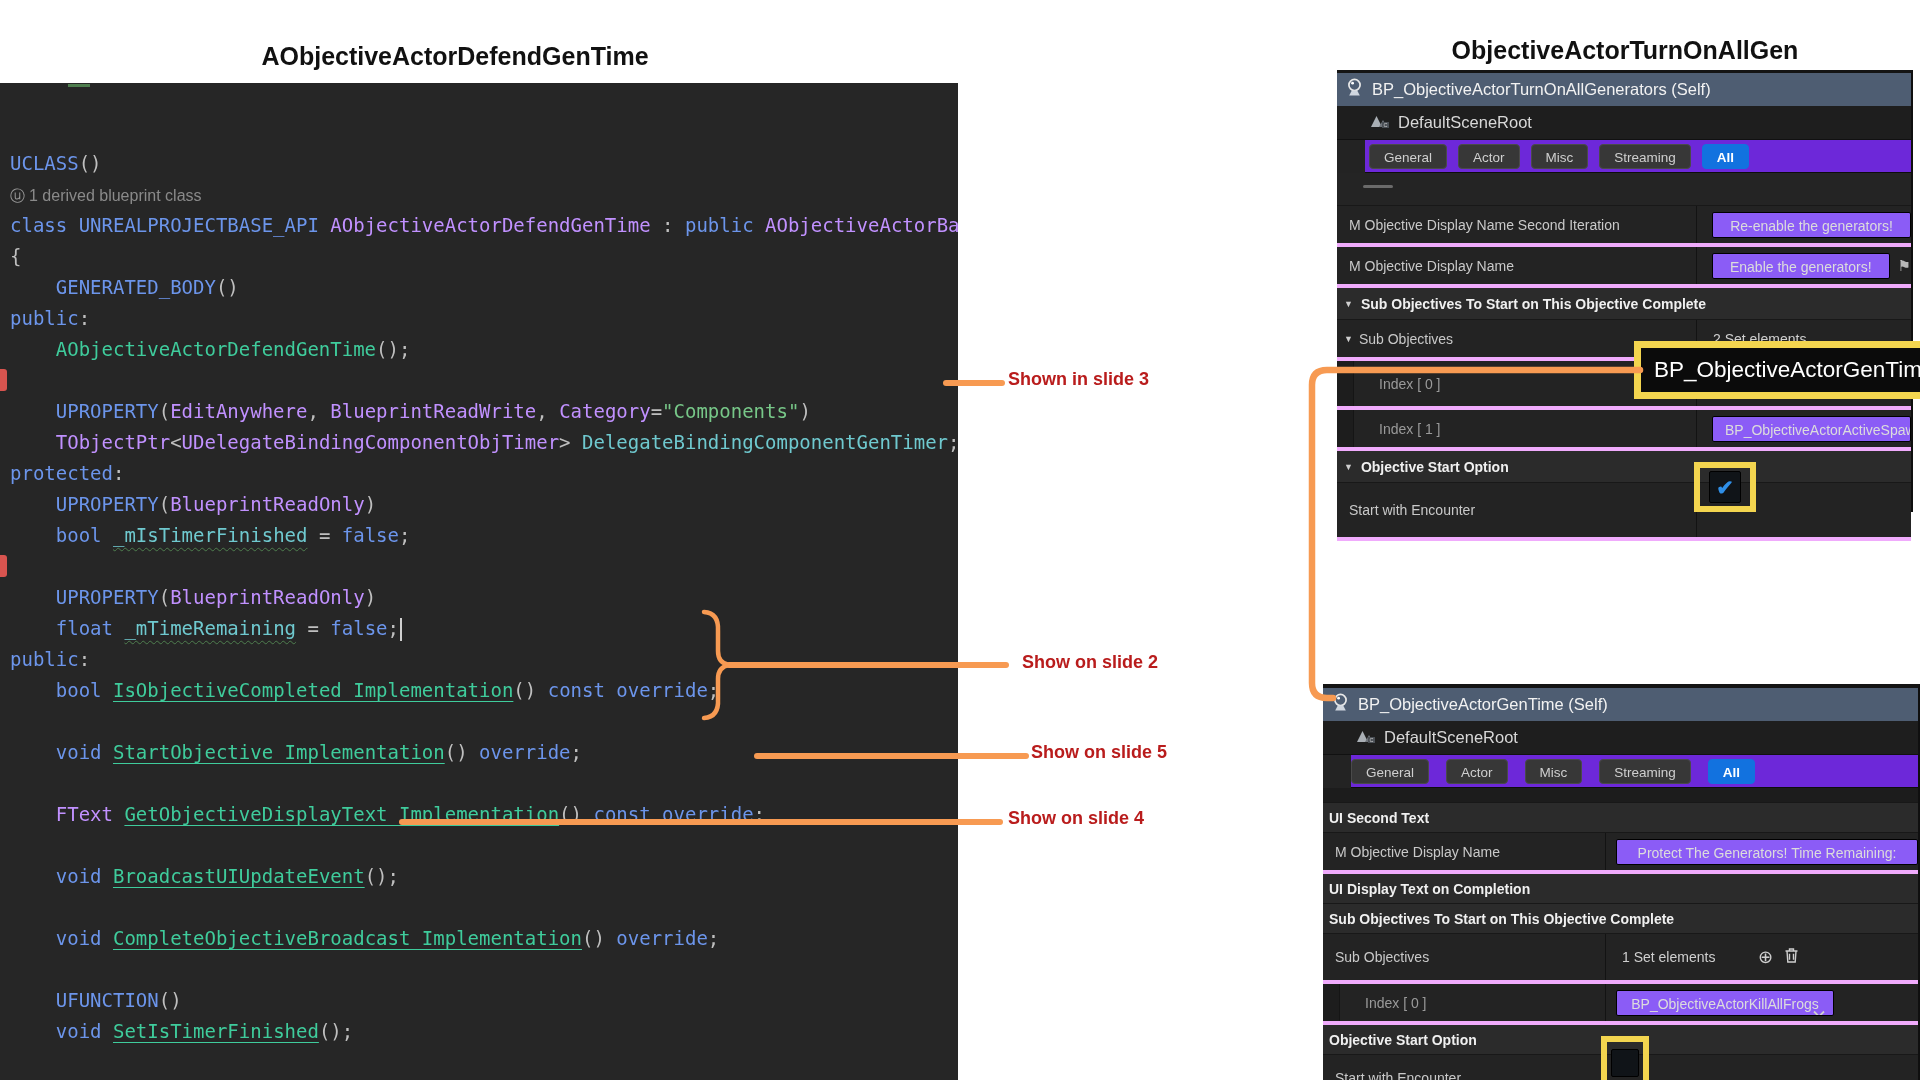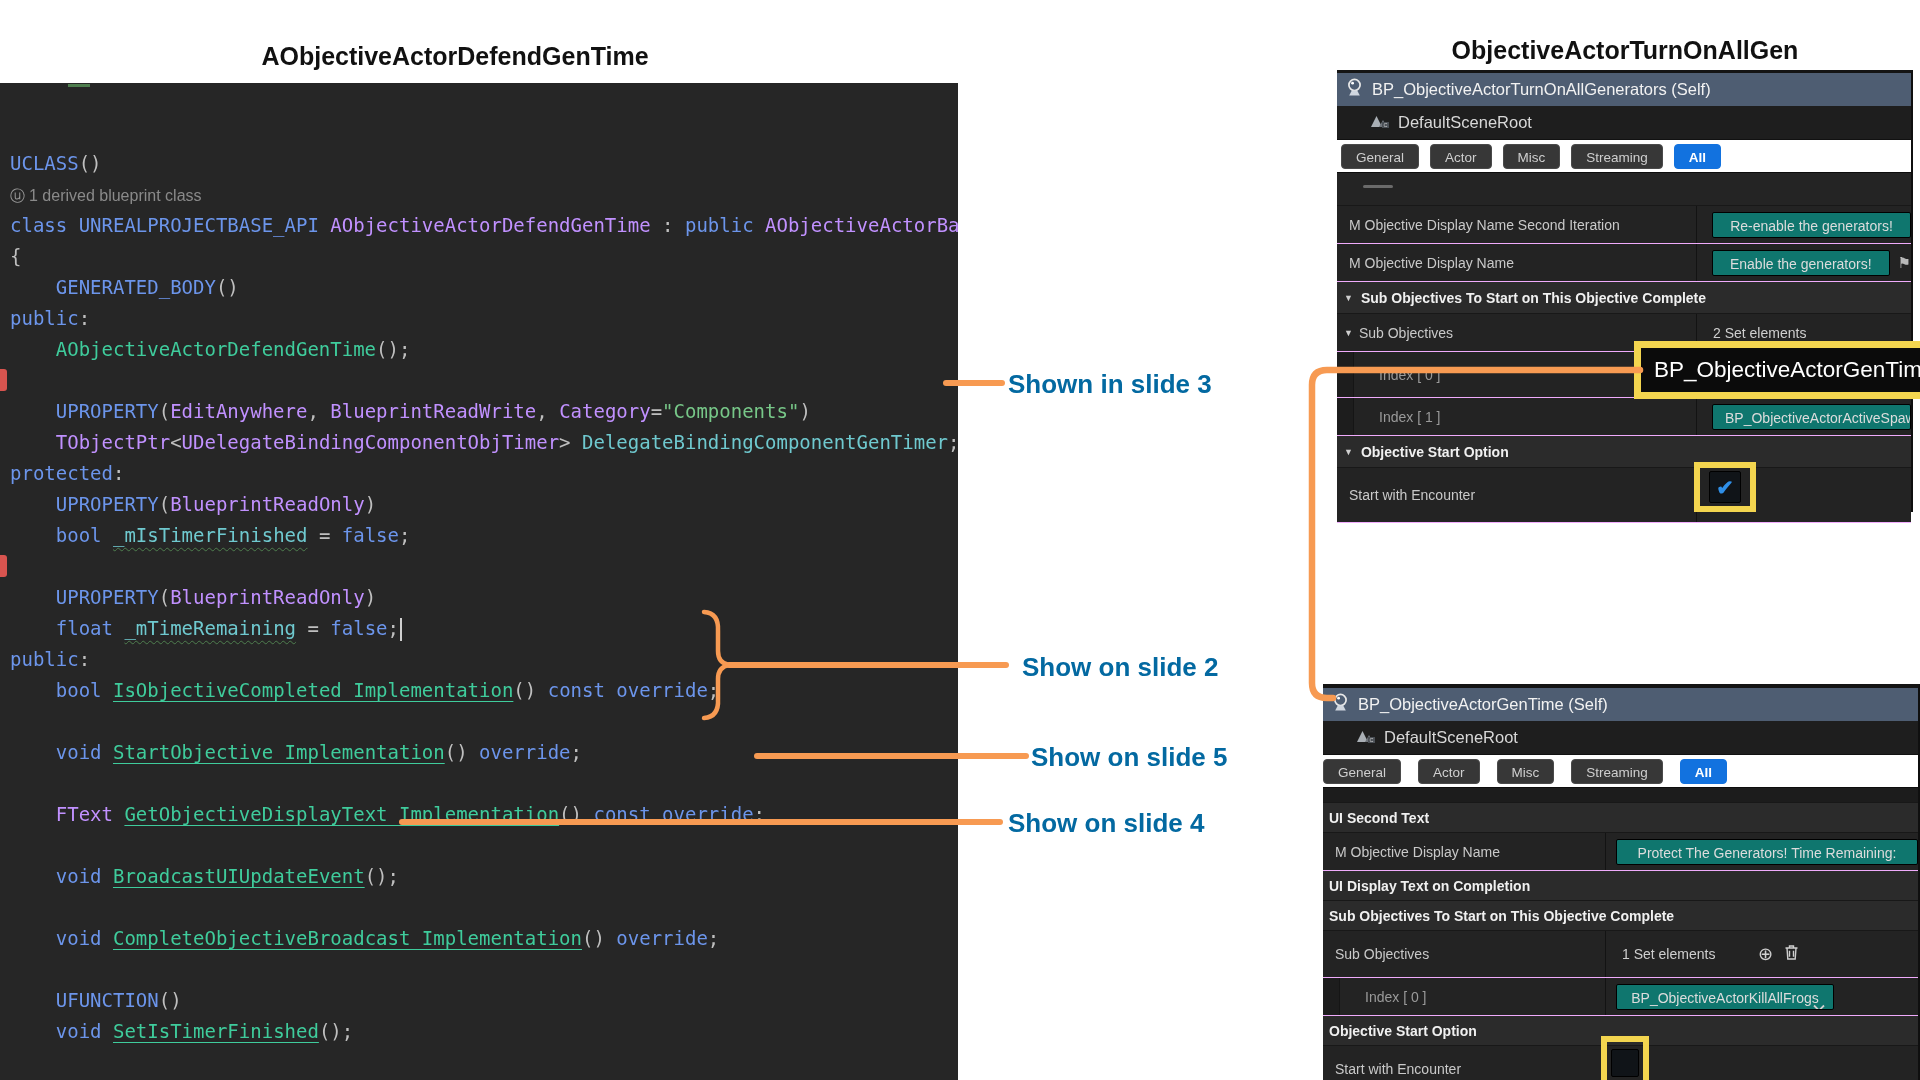--- a/index.html
+++ b/index.html
@@ -1,20 +1,20 @@
 <!DOCTYPE html>
 <html><head>
 <meta charset="utf-8">
 <style>
   html,body{margin:0;padding:0;width:1920px;height:1080px;overflow:hidden;background:#ffffff;
             font-family:"Liberation Sans", sans-serif;}
 
   
   .big-title{position:absolute;font-weight:bold;font-size:25px;color:#111;text-align:center;white-space:nowrap;}
-  .ann-label{position:absolute;font-weight:bold;font-size:26px;color:#0369a1;white-space:nowrap;z-index:60;}
+  .ann-label{position:absolute;font-weight:bold;font-size:18px;color:#b91c1c;white-space:nowrap;z-index:60;}
 
   
   #code{position:absolute;left:0;top:83px;width:958px;height:997px;background:#262626;
         font-family:"DejaVu Sans Mono", monospace;font-size:19px;line-height:31px;
         padding:3px 0 0 10px;box-sizing:border-box;overflow:hidden;white-space:pre;z-index:10;}
   .cl{height:31px;}
   .tok-kw{color:#6C95EB;}
   .tok-mac{color:#6C95EB;text-align:center;}
   .tok-typ{color:#C191FF;}
   .tok-fld{color:#6FC9CF;}
@@ -29,40 +29,40 @@
   .caret{display:inline-block;width:2px;height:23px;background:#cfcfcf;vertical-align:middle;margin-left:1px;}
   #code-remnant{position:absolute;left:68px;top:1px;width:22px;height:3px;background:#4e7d4e;}
 
   
   .panel{position:absolute;background:#232323;z-index:10;box-sizing:border-box;
          border-top:3px solid #141414;border-right:2px solid #0f0f0f;color:#c9c9c9;font-size:14px;}
   .p-header{height:33px;background:#4e5d72;display:flex;align-items:center;padding-left:8px;
             color:#f2f2f2;font-size:16.5px;gap:8px;}
   .p-sceneroot{height:33px;background:#1e1e1e;display:flex;align-items:center;padding-left:32px;
                color:#d8d8d8;font-size:16.5px;gap:8px;border-bottom:1px solid #111;}
-  .p-tabs{height:32px;background:#ffffff;display:flex;align-items:center;gap:11px;padding-left:4px;border-bottom:1px solid #0d0d0d;}
+  .p-tabs{height:32px;background:#6d28d9;display:flex;align-items:center;gap:11px;padding-left:4px;border-bottom:1px solid #0d0d0d;margin-left:28px;}
   .tab{height:25px;line-height:25px;padding:0 14px;border-radius:4px;background:#373737;border:1px solid #4a4a4a;
        color:#cfcfcf;font-size:13.5px;box-sizing:border-box;}
   .tab.active{background:#1272DF;border-color:#1272DF;color:#fff;font-weight:bold;}
   .p-strip{background:#242424;border-bottom:1px solid #181818;position:relative;}
   .strip-dash{position:absolute;left:26px;top:12px;width:30px;height:3px;background:#6a6a6a;border-radius:2px;}
 
-  .row{position:relative;border-bottom:1px solid #f0abfc;background:#232323;display:flex;align-items:center;}
+  .row{position:relative;border-bottom:4px solid #f0abfc;background:#232323;display:flex;align-items:center;}
   .row .lbl{padding-left:12px;color:#c9c9c9;white-space:nowrap;}
   .row .lbl.dim{color:#9a9a9a;padding-left:42px;}
   .row .indent-strip{position:absolute;left:0;top:0;bottom:0;width:16px;background:#1d1d1d;border-right:1px solid #151515;}
   .cat{position:relative;background:#2b2b2b;border-bottom:1px solid #181818;display:flex;align-items:center;
        font-weight:bold;color:#f0f0f0;white-space:nowrap;}
   .cat .arr, .row .arr{font-size:9px;color:#cfcfcf;margin:0 6px 0 7px;}
   .cat .ctext{padding-left:2px;}
   .cat.noarr .ctext{padding-left:6px;}
   .vcol{position:absolute;top:0;bottom:0;right:0;border-left:1px solid #131313;display:flex;align-items:center;}
   .p1 .vcol{left:359px;}
   .p2 .vcol{left:282px;}
-  .valbox{background:#0f766e;border:1px solid #000;border-radius:2px;height:26px;line-height:26px;
+  .valbox{background:#8b5cf6;border:1px solid #000;border-radius:2px;height:26px;line-height:26px;
           color:#dcdcdc;text-align:center;padding:0 12px;box-sizing:border-box;margin-left:15px;
           white-space:nowrap;overflow:hidden;position:relative;}
   .settext{color:#cfcfcf;margin-left:16px;white-space:nowrap;}
   .icon-add{position:absolute;font-size:18px;color:#cfcfcf;top:50%;transform:translateY(-50%);}
   .icon-trash{position:absolute;top:50%;transform:translateY(-50%);}
   .icon-flag{color:#b9b9b9;font-size:15px;margin-left:8px;}
   .icon-chev{position:absolute;right:8px;top:9px;}
 
   
   .callout{position:absolute;border:7px solid #F3D54F;background:#0b0b0b;z-index:40;box-sizing:border-box;}

